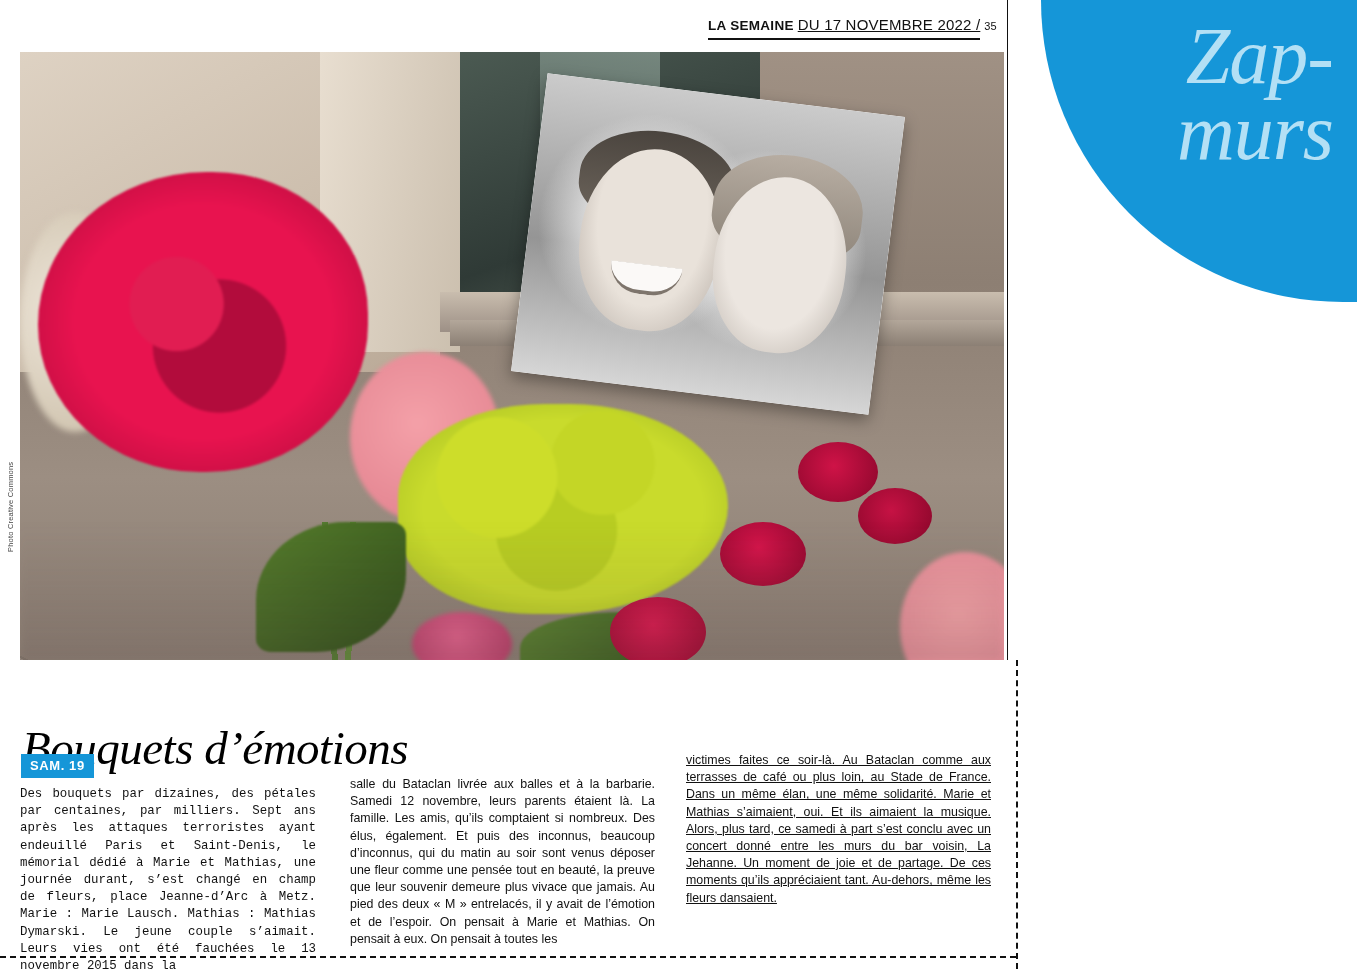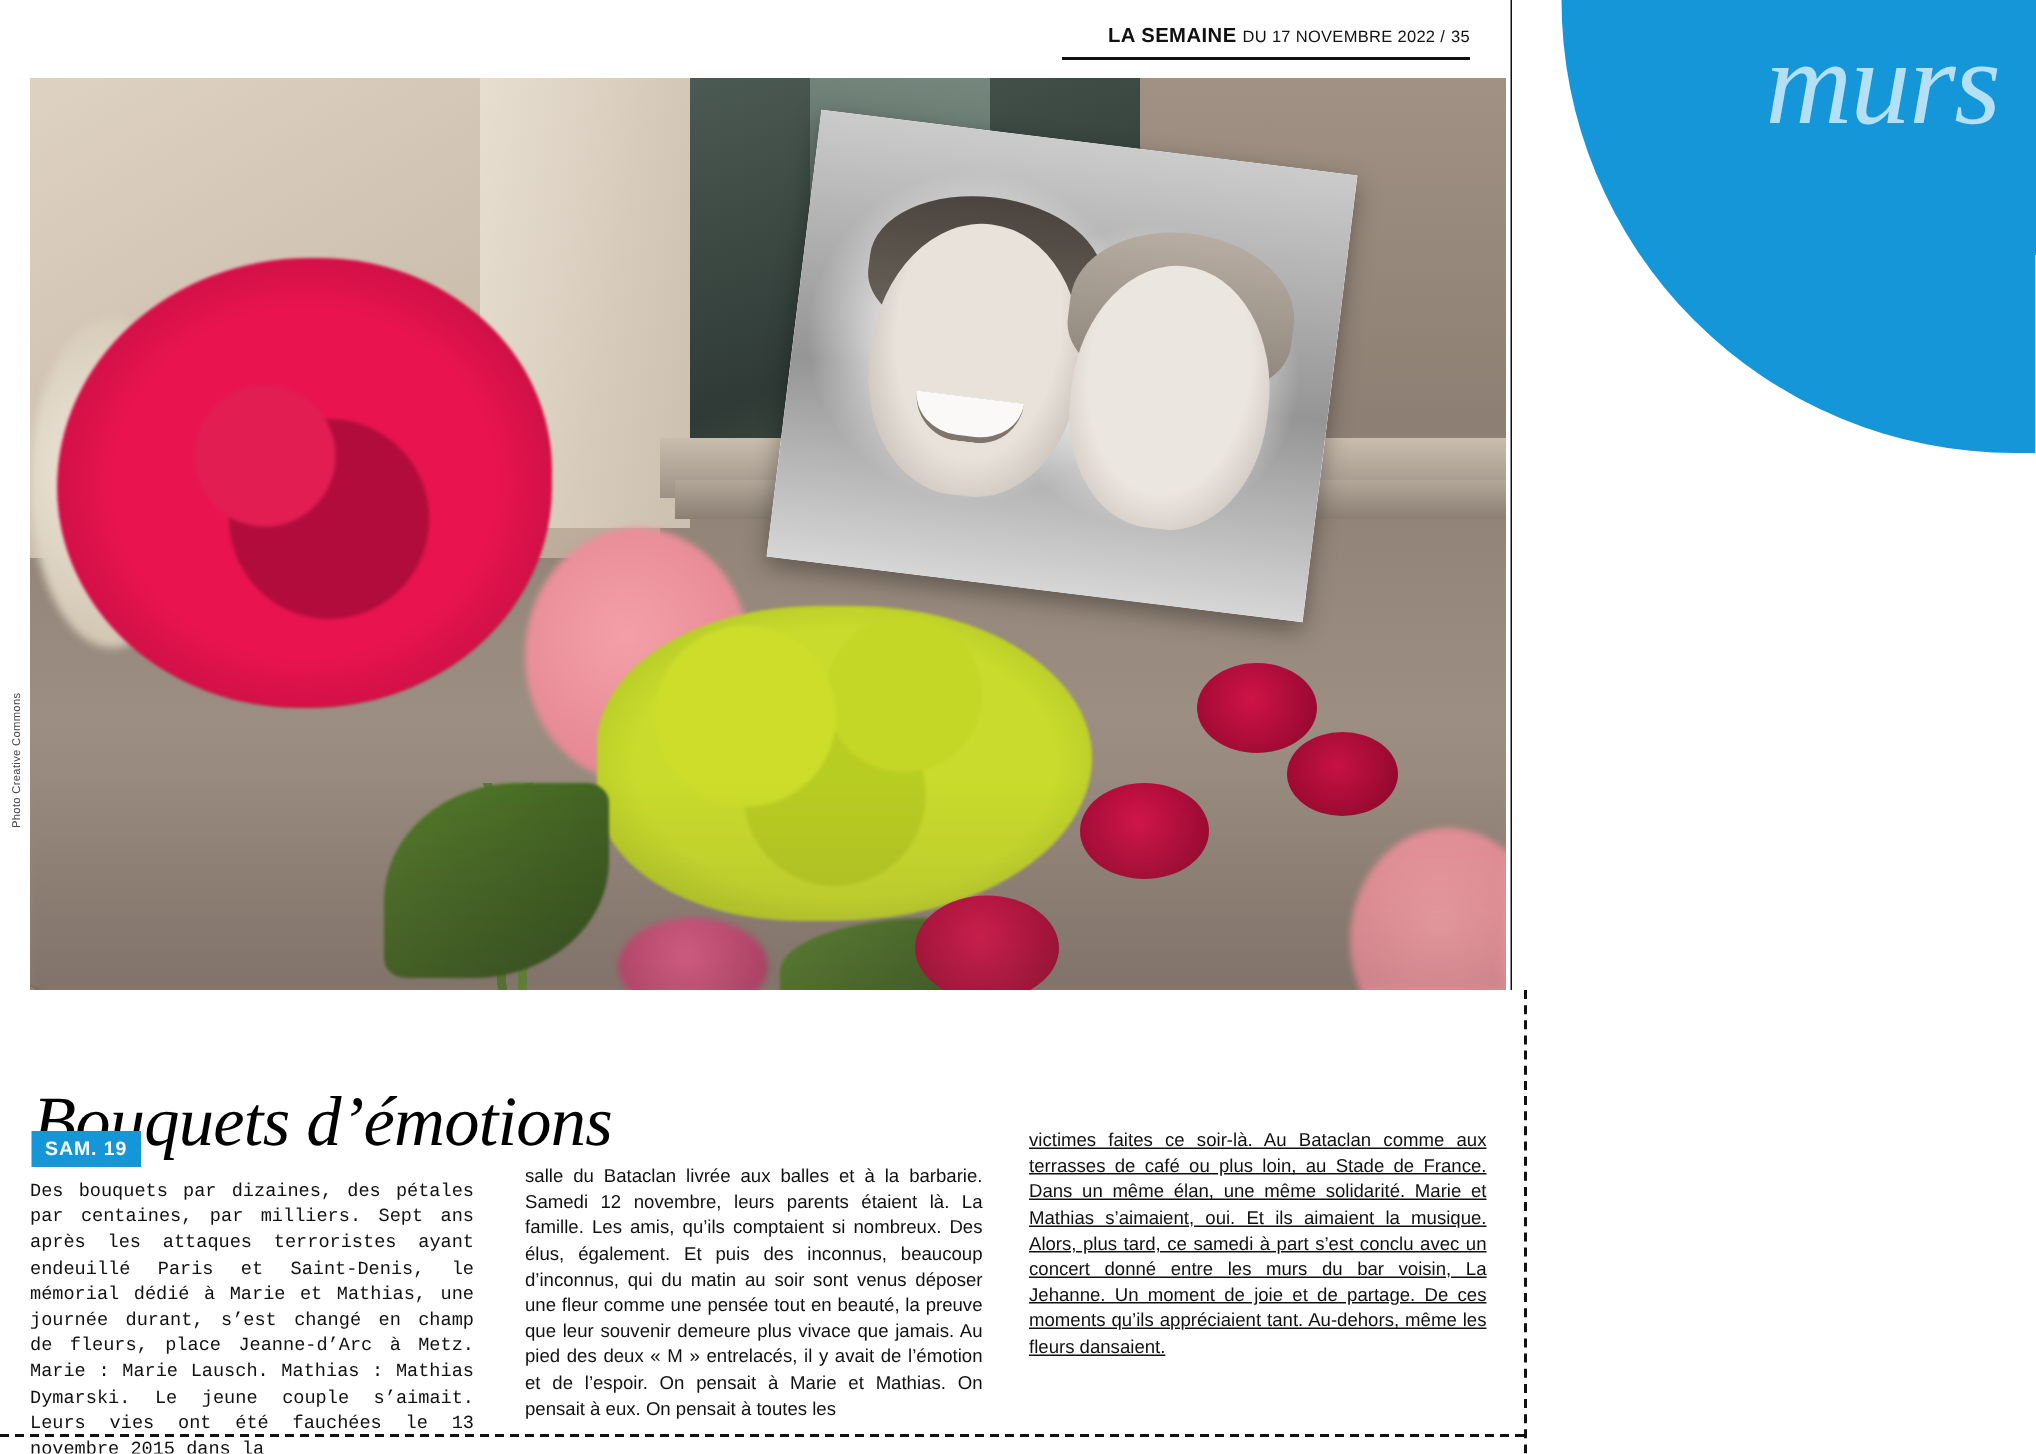--- a/index.html
+++ b/index.html
@@ -27,22 +27,23 @@
     letter-spacing: 0.2px;
     white-space: nowrap;
   }
   .masthead .brand {
     font-weight: bold;
     font-size: 13.5px;
     letter-spacing: 0.3px;
     margin-top: 36px;
   }
   .masthead .date {
-    font-size: 11px;
+    font-size: 15px;
     letter-spacing: 0.2px;
+    text-decoration: underline;
   }
   .masthead .pagenum {
     font-weight: normal;
     font-size: 11px;
   }
   .rule-top {
     position: absolute;
     left: 708px;
     top: 38px;
     width: 272px;
@@ -315,20 +316,21 @@
 
 <div class="masthead">
   <span class="brand">LA SEMAINE</span>
   <span class="date">DU 17 NOVEMBRE 2022 /</span>
   <span class="pagenum">35</span>
 </div>
 <div class="rule-top"></div>
 
 <div class="zapping-disc">
   <div class="zapping-label">
+    <span class="l1">Zap-</span>
     <span class="l2">murs</span>
   </div>
 </div>
 
 <div class="photo-frame">
   <div class="ph pavement"></div>
   <div class="ph wall-left"></div>
   <div class="ph wall-col"></div>
   <div class="ph door-dark"></div>
   <div class="ph door-dark2"></div>

